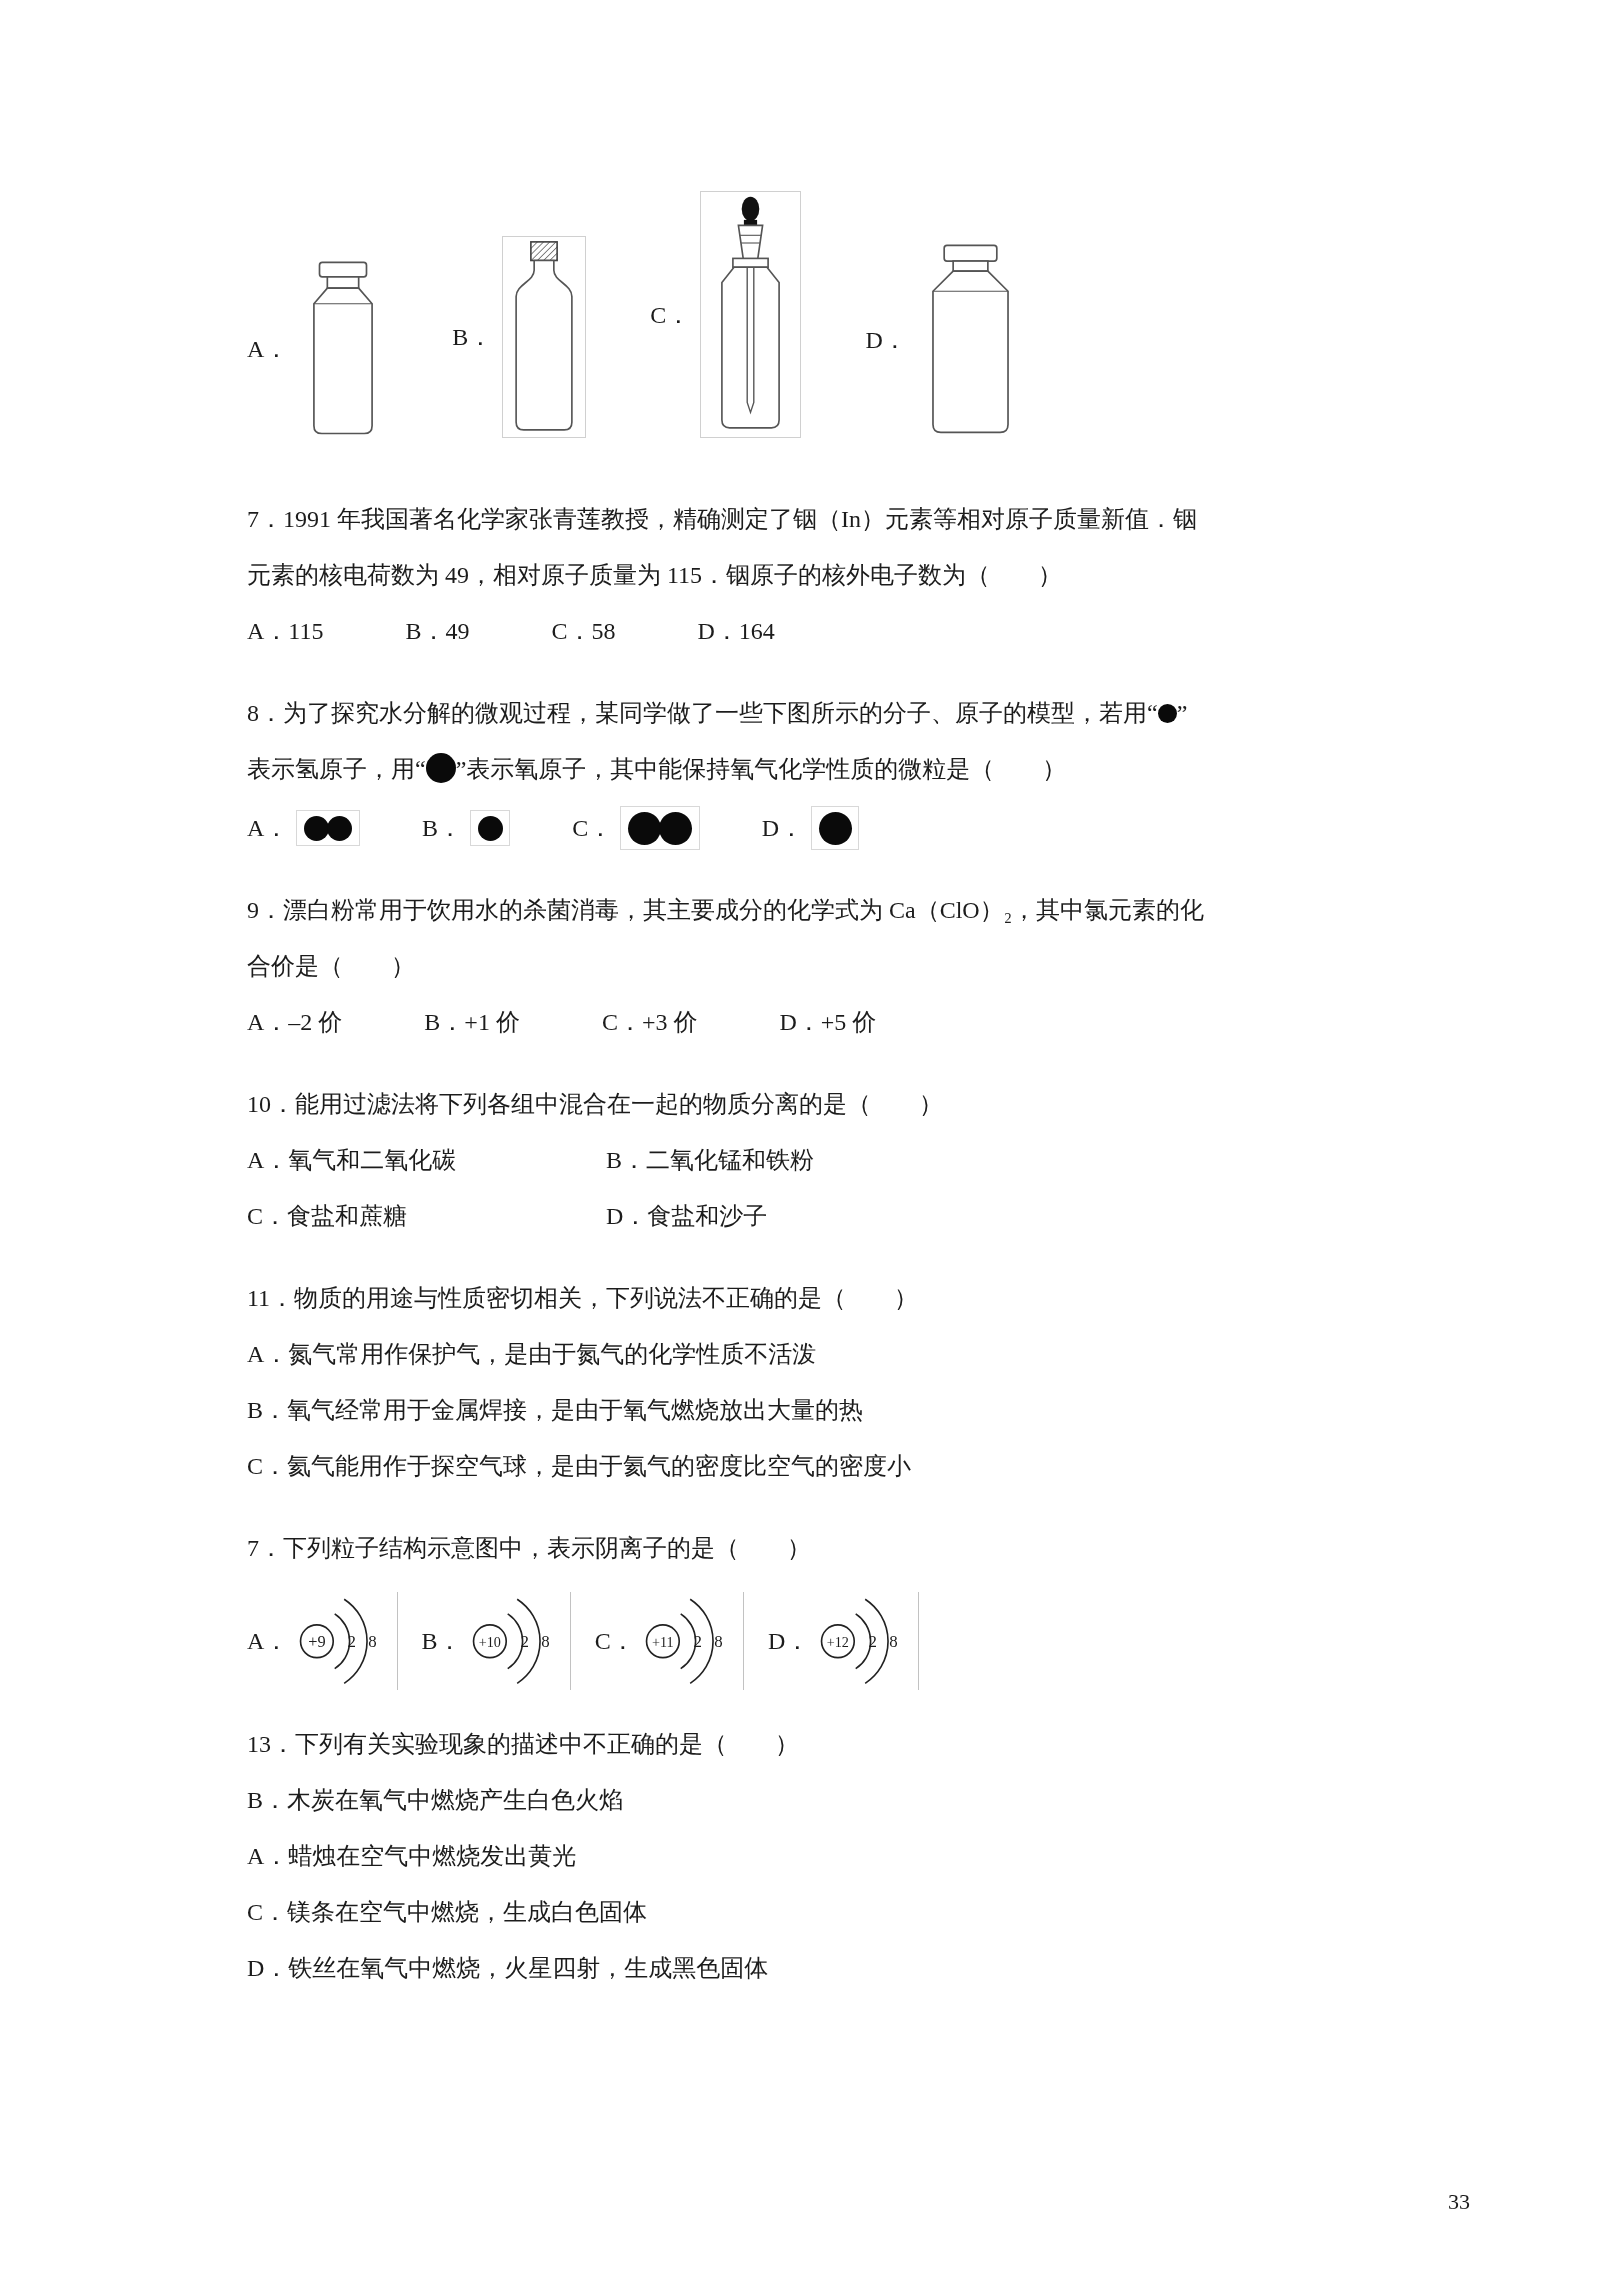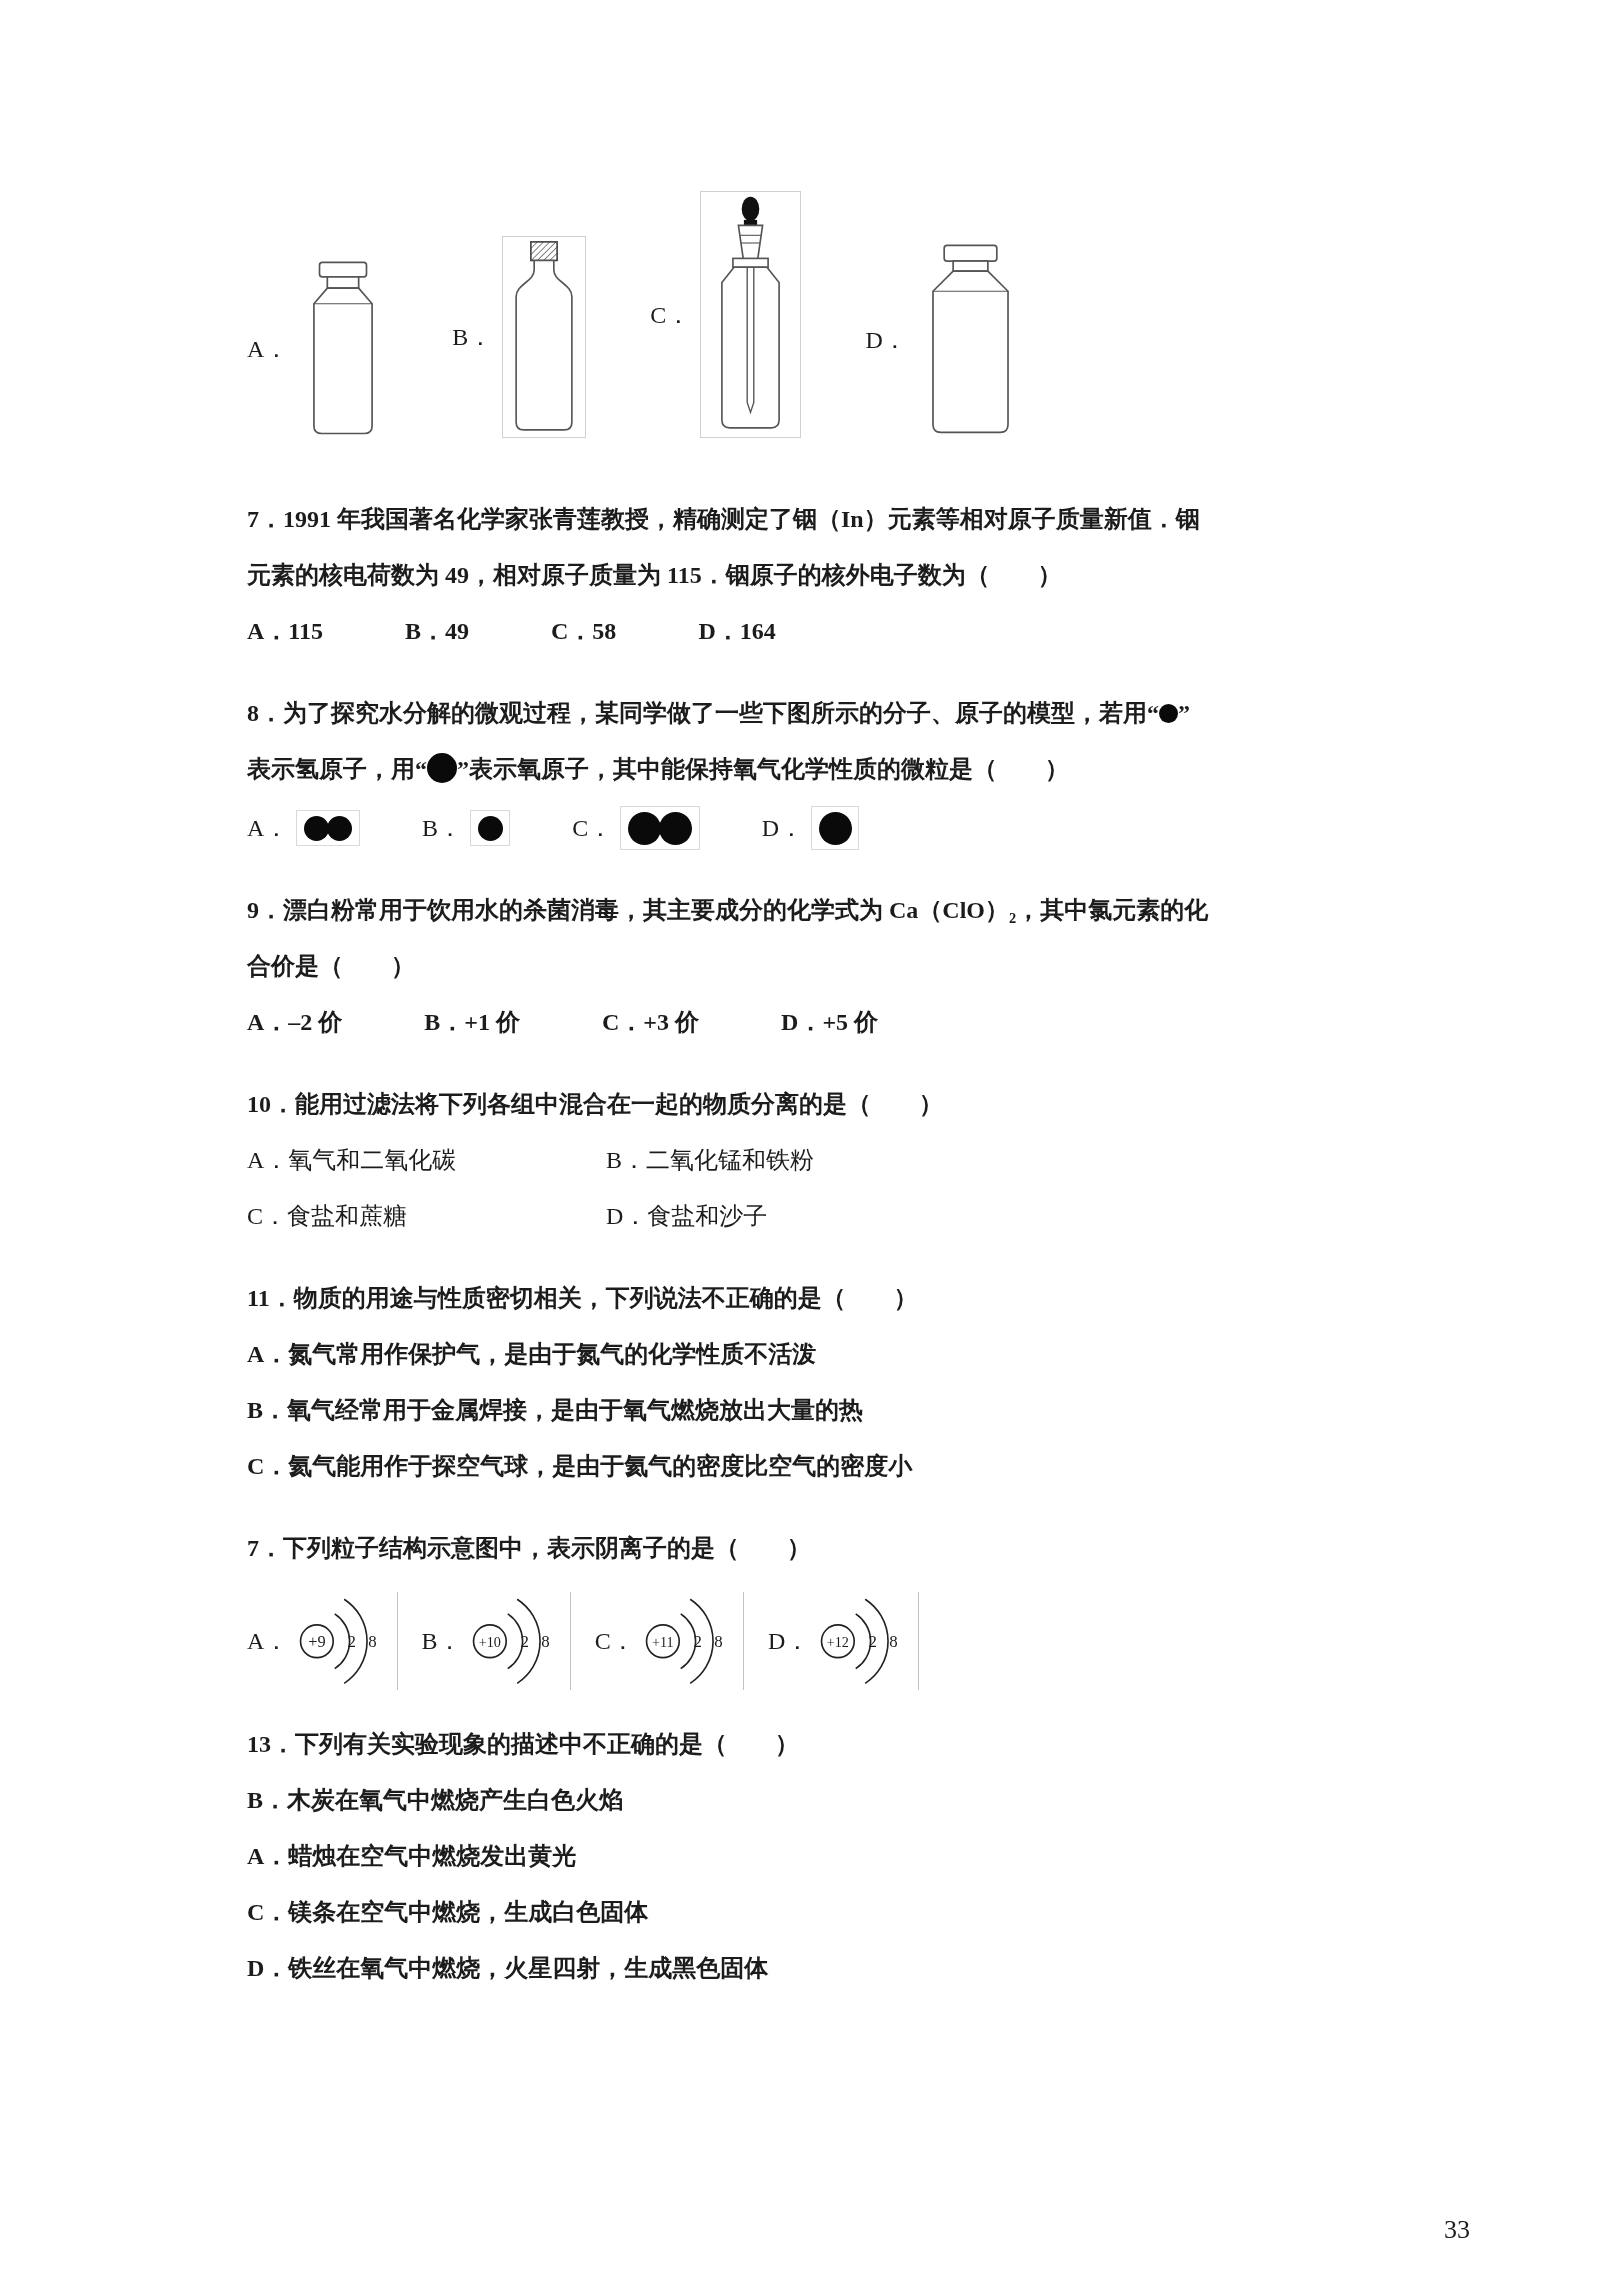--- a/index.html
+++ b/index.html
@@ -12,21 +12,21 @@
   .page { position:absolute; inset:0; padding:191px 236px 0 247px; }
 
   
   .glassware-row { display:flex; align-items:flex-end; column-gap:64px; margin-bottom:53px; }
   .glass-item { display:flex; align-items:center; column-gap:10px; }
   .glass-item svg { display:block; }
   .bordered-img { border:1.1px solid #d0d0d0; background:#fff; }
 
   
   .question { margin-bottom:26px; }
-  .qline { line-height:56px; white-space:nowrap;font-weight:bold; }
+  .qline { line-height:56px; white-space:nowrap; }
   .options-inline .opt { margin-right:76px;text-align:right; }
   .two-col { display:grid; grid-template-columns:359px auto; line-height:56px; }
 
   
   .q8-options { display:flex; align-items:center; column-gap:0; line-height:56px; margin-top:3.4px; }
   .q8-group { display:flex; align-items:center; margin-right:62px; }
   .q8-group .opt-label { margin-right:7.9px; }
   .molbox { display:inline-flex; align-items:center; padding:4.5px 6.7px; border:1.1px solid #d8d8d8; background:#fff; }
   .atom { display:inline-block; background:#0a0a0a; border-radius:50%; }
   .atom.small-inline { width:19px; height:19px; vertical-align:-2.2px; }
@@ -34,21 +34,21 @@
   .atom.mid { width:25px; height:25px; }
   .atom.big { width:33px; height:33px; }
   .atom.touch { margin-left:-1.7px; }
 
   
   .atom-row { display:flex; align-items:center; margin:15.7px 0 10px; }
   .atom-group { display:flex; align-items:center; margin-right:23.6px; }
   .atom-group .opt-label { margin-right:5.6px; }
   .shell-diagram { border-right:1.1px solid #c2c2c2; padding-right:2.2px; }
 
-  .page-number { position:absolute; right:153px; bottom:50px; font-size:26px; color:#1c1c1c; }
+  .page-number { position:absolute; right:153px; bottom:80px; font-size:22px; color:#1c1c1c; }
 
   svg text { font-family:"Liberation Serif","DejaVu Serif",serif; fill:#1c1c1c; }
 </style>
 </head>
 <body>
 
 <div class="page">
 
   <div class="glassware-row">
 

